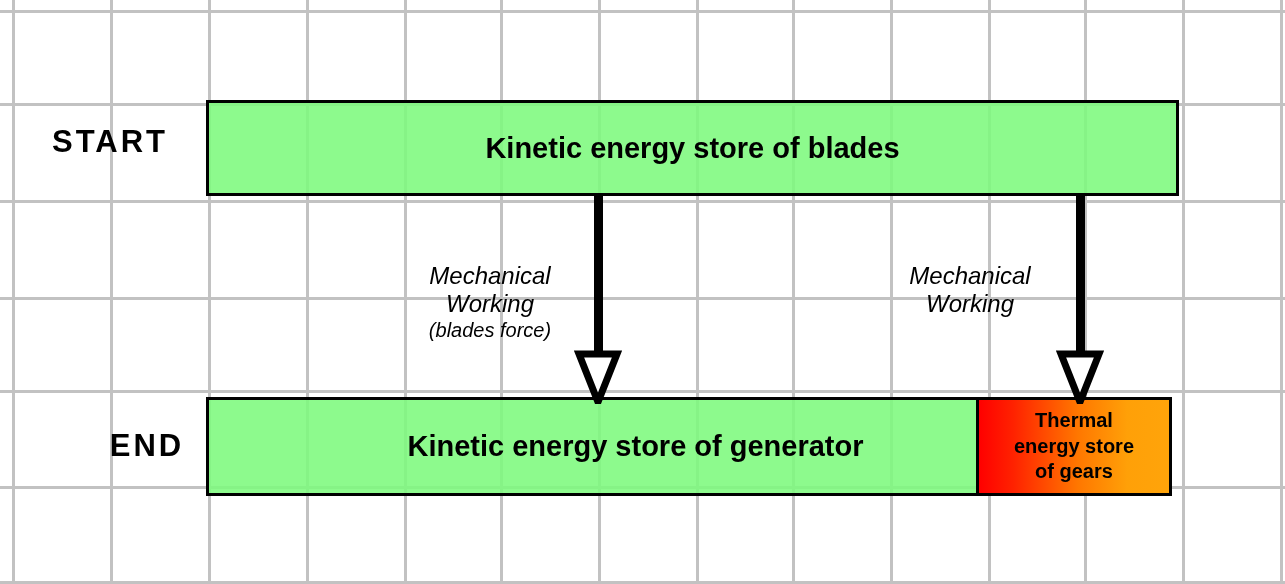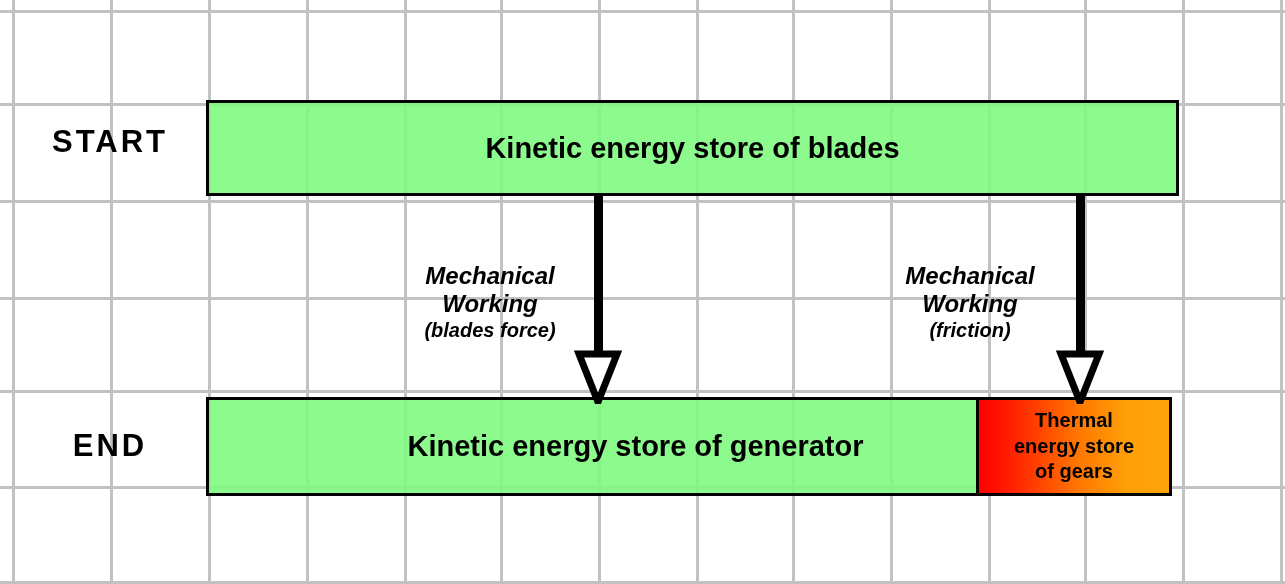--- a/index.html
+++ b/index.html
@@ -56,20 +56,21 @@
     left: 12px;
     top: 124px;
     width: 196px;
     font-size: 31px;
   }
   #label-end {
     left: 12px;
     top: 428px;
     width: 196px;
     font-size: 31px;
+    padding-left: 37px;
   }
 
   
   .energy-bar {
     position: absolute;
     box-sizing: border-box;
     border: 3px solid #000000;
     display: flex;
     align-items: center;
     justify-content: center;
@@ -118,21 +119,21 @@
 
   #arrow-driving  { left: 568px; }
   #arrow-friction { left: 1050px; }
 
   
   .arrow-label {
     position: absolute;
     text-align: center;
     color: #000000;
     font-style: italic;
-    font-weight: bold;
+    font-weight: normal;
     white-space: nowrap;
     line-height: 1.18;
   }
   .arrow-label .main { font-size: 24px; display: block; }
   .arrow-label .sub  { font-size: 20px; display: block; }
 
   #label-driving  { left: 392px;  top: 262px; width: 196px; }
   #label-friction { left: 872px;  top: 262px; width: 196px; }
 </style>
 </head>
@@ -197,16 +198,15 @@
 
   <div class="arrow-label" id="label-driving">
     <span class="main">Mechanical</span>
     <span class="main">Working</span>
     <span class="sub">(blades force)</span>
   </div>
 
   <div class="arrow-label" id="label-friction">
     <span class="main">Mechanical</span>
     <span class="main">Working</span>
-    <span class="sub">(friction)</span>
   </div>
 
 </div>
 
 </body></html>

